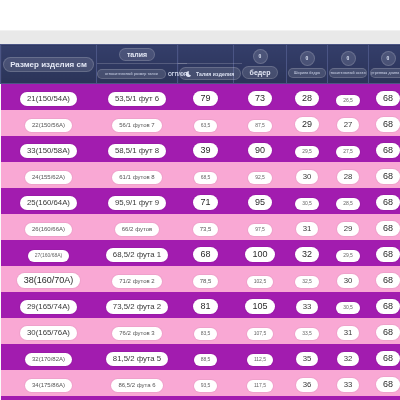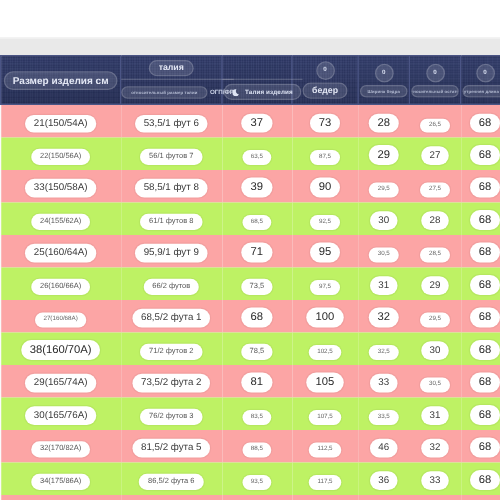--- a/index.html
+++ b/index.html
@@ -132,22 +132,22 @@
 
   .ogp-text {
     font-size: 5px;
     color: #cfd6ea;
     margin-left: 2px;
     white-space: nowrap;
   }
 
   
   tbody tr { height: 26px; }
-  tbody tr.odd  td { background: #fca5a5; }
-  tbody tr.even td { background: #bef264; }
+  tbody tr.odd  td { background: #a21caf; }
+  tbody tr.even td { background: #f9a8d4; }
 
   tbody td {
     padding: 0;
     text-align: center;
     vertical-align: middle;
     border: none;
   }
 
   .cell-pill {
     display: inline-block;
@@ -250,21 +250,21 @@
             </div>
           </th>
 
         </tr>
       </thead>
 
       <tbody id="tbody">
           <tr class="odd">
             <td class="col-size"><span class="cell-pill s-md">21(150/54A)</span></td>
             <td class="col-waist"><span class="cell-pill s-md">53,5/1 фут 6</span></td>
-            <td class="col-wprod"><span class="cell-pill s-lg">37</span></td>
+            <td class="col-wprod"><span class="cell-pill s-lg">79</span></td>
             <td class="col-hip"><span class="cell-pill s-lg">73</span></td>
             <td class="col-hipw"><span class="cell-pill s-lg">28</span></td>
             <td class="col-x1"><span class="cell-pill s-xs">26,5</span></td>
             <td class="col-x2"><span class="cell-pill s-lg">68</span></td>
           </tr>
           <tr class="even">
             <td class="col-size"><span class="cell-pill s-sm">22(150/56A)</span></td>
             <td class="col-waist"><span class="cell-pill s-sm">56/1 футов 7</span></td>
             <td class="col-wprod"><span class="cell-pill s-xs">63,5</span></td>
             <td class="col-hip"><span class="cell-pill s-xs">87,5</span></td>
@@ -342,21 +342,21 @@
             <td class="col-hip"><span class="cell-pill s-xs">107,5</span></td>
             <td class="col-hipw"><span class="cell-pill s-xs">33,5</span></td>
             <td class="col-x1"><span class="cell-pill s-md">31</span></td>
             <td class="col-x2"><span class="cell-pill s-lg">68</span></td>
           </tr>
           <tr class="odd">
             <td class="col-size"><span class="cell-pill s-sm">32(170/82A)</span></td>
             <td class="col-waist"><span class="cell-pill s-md">81,5/2 фута 5</span></td>
             <td class="col-wprod"><span class="cell-pill s-xs">88,5</span></td>
             <td class="col-hip"><span class="cell-pill s-xs">112,5</span></td>
-            <td class="col-hipw"><span class="cell-pill s-md">46</span></td>
+            <td class="col-hipw"><span class="cell-pill s-md">35</span></td>
             <td class="col-x1"><span class="cell-pill s-md">32</span></td>
             <td class="col-x2"><span class="cell-pill s-lg">68</span></td>
           </tr>
           <tr class="even">
             <td class="col-size"><span class="cell-pill s-sm">34(175/86A)</span></td>
             <td class="col-waist"><span class="cell-pill s-sm">86,5/2 фута 6</span></td>
             <td class="col-wprod"><span class="cell-pill s-xs">93,5</span></td>
             <td class="col-hip"><span class="cell-pill s-xs">117,5</span></td>
             <td class="col-hipw"><span class="cell-pill s-md">36</span></td>
             <td class="col-x1"><span class="cell-pill s-md">33</span></td>

